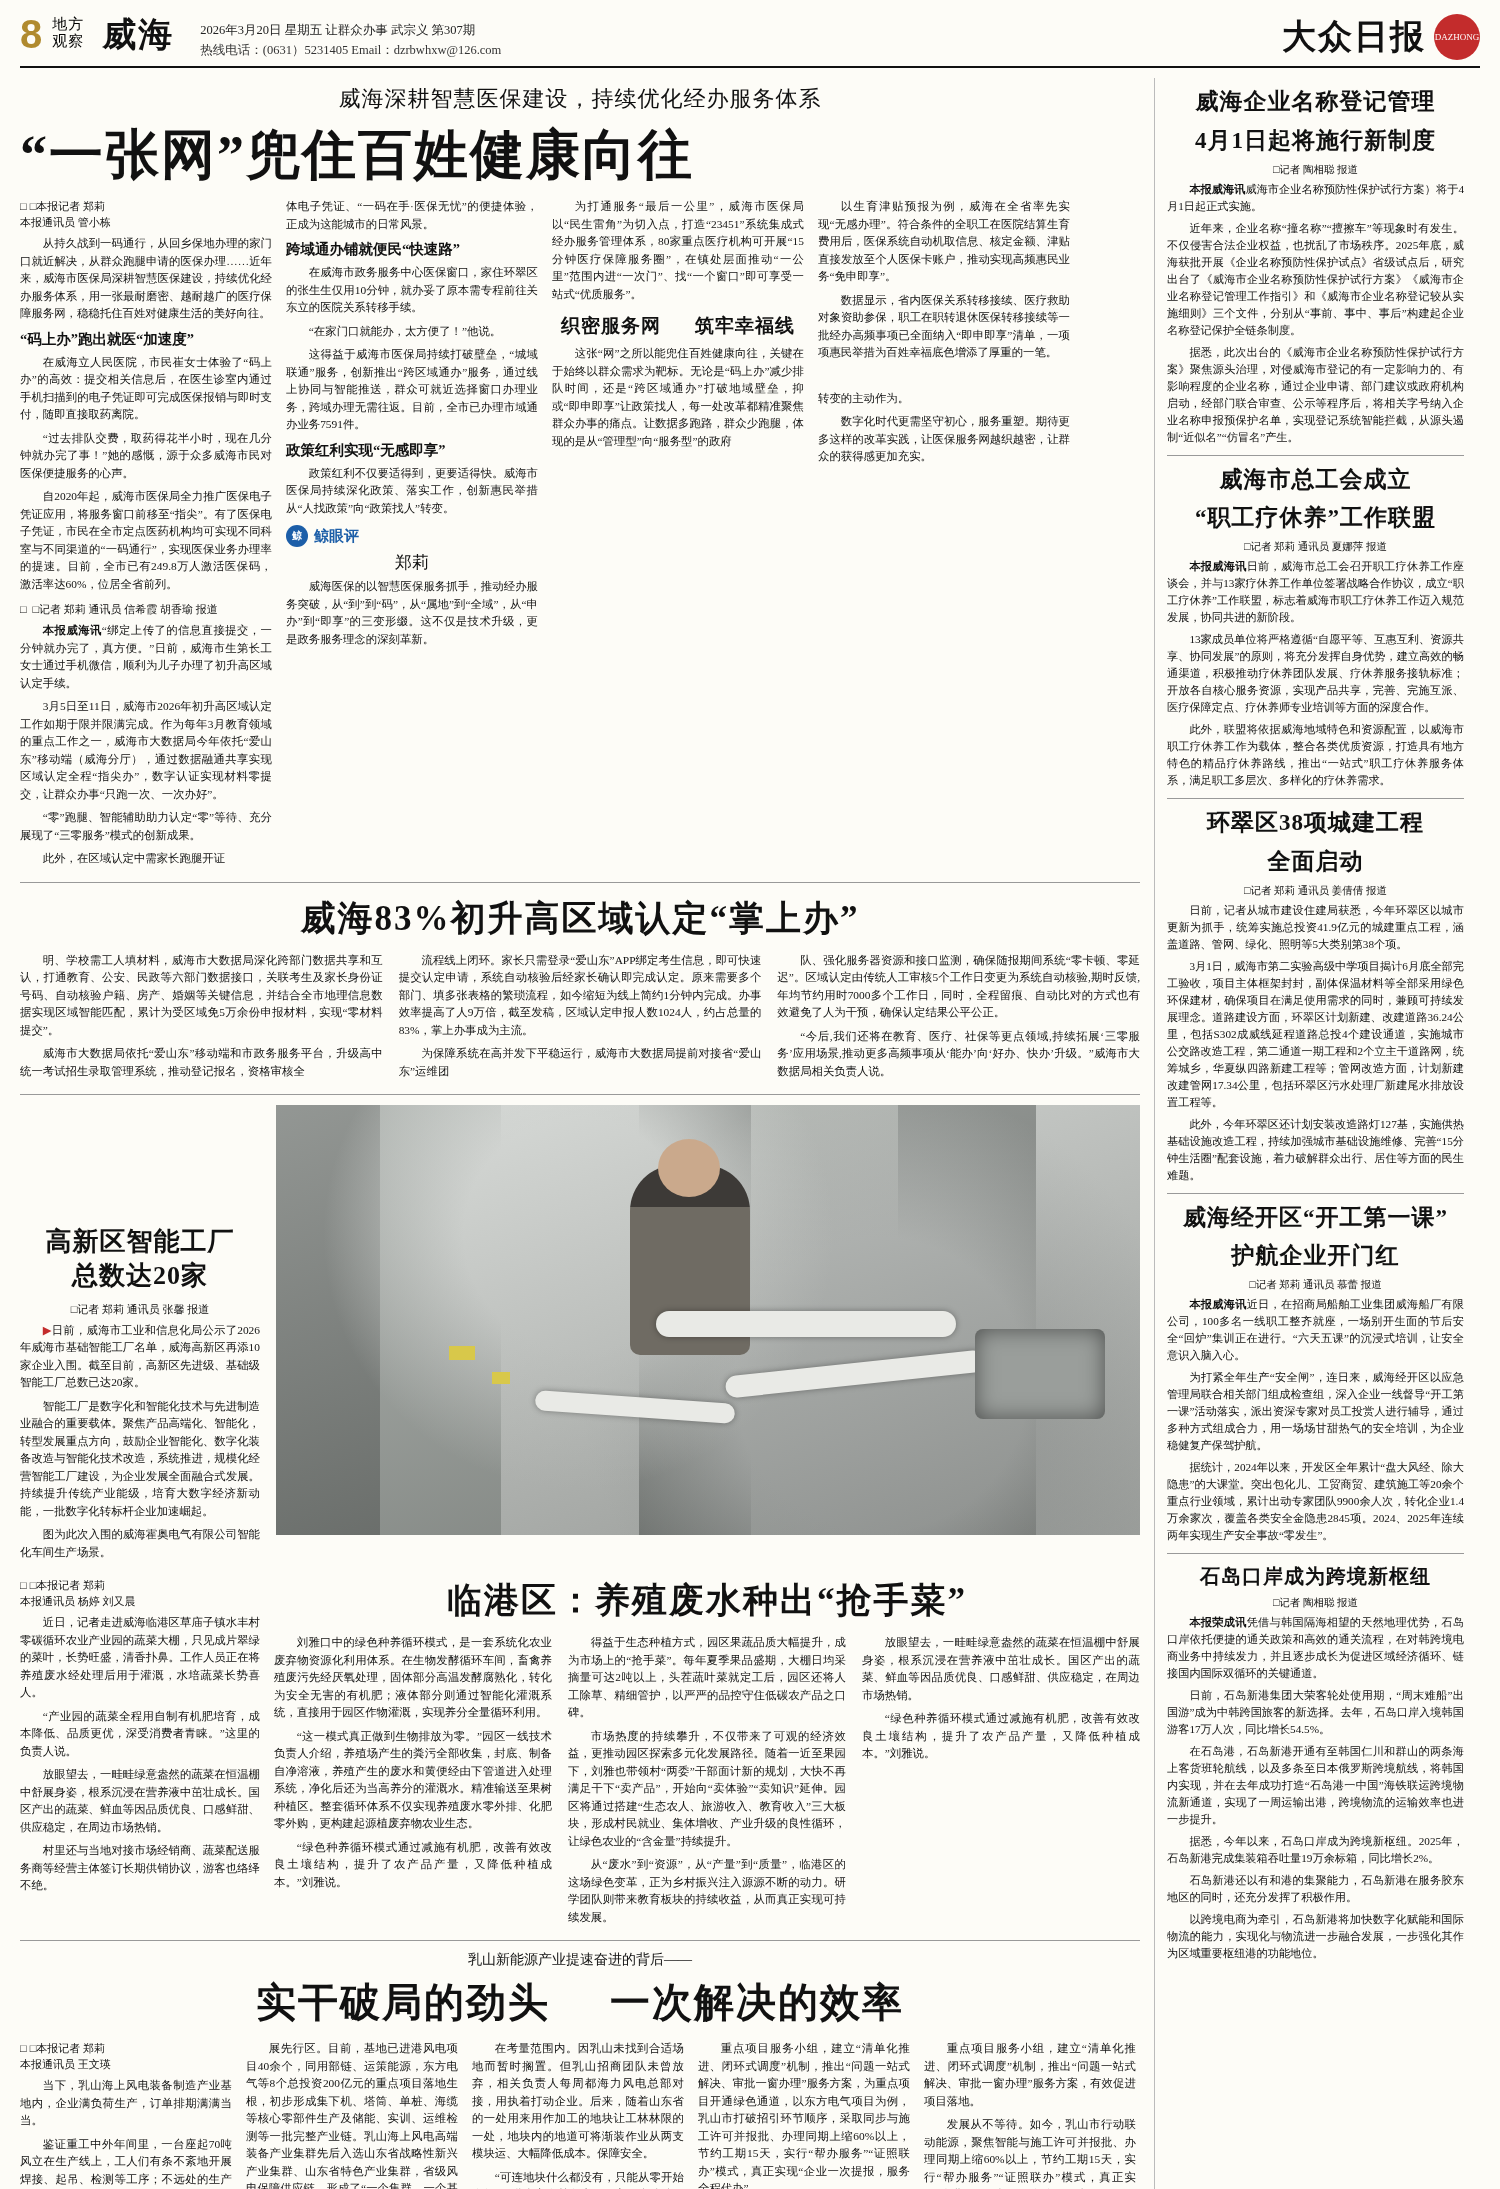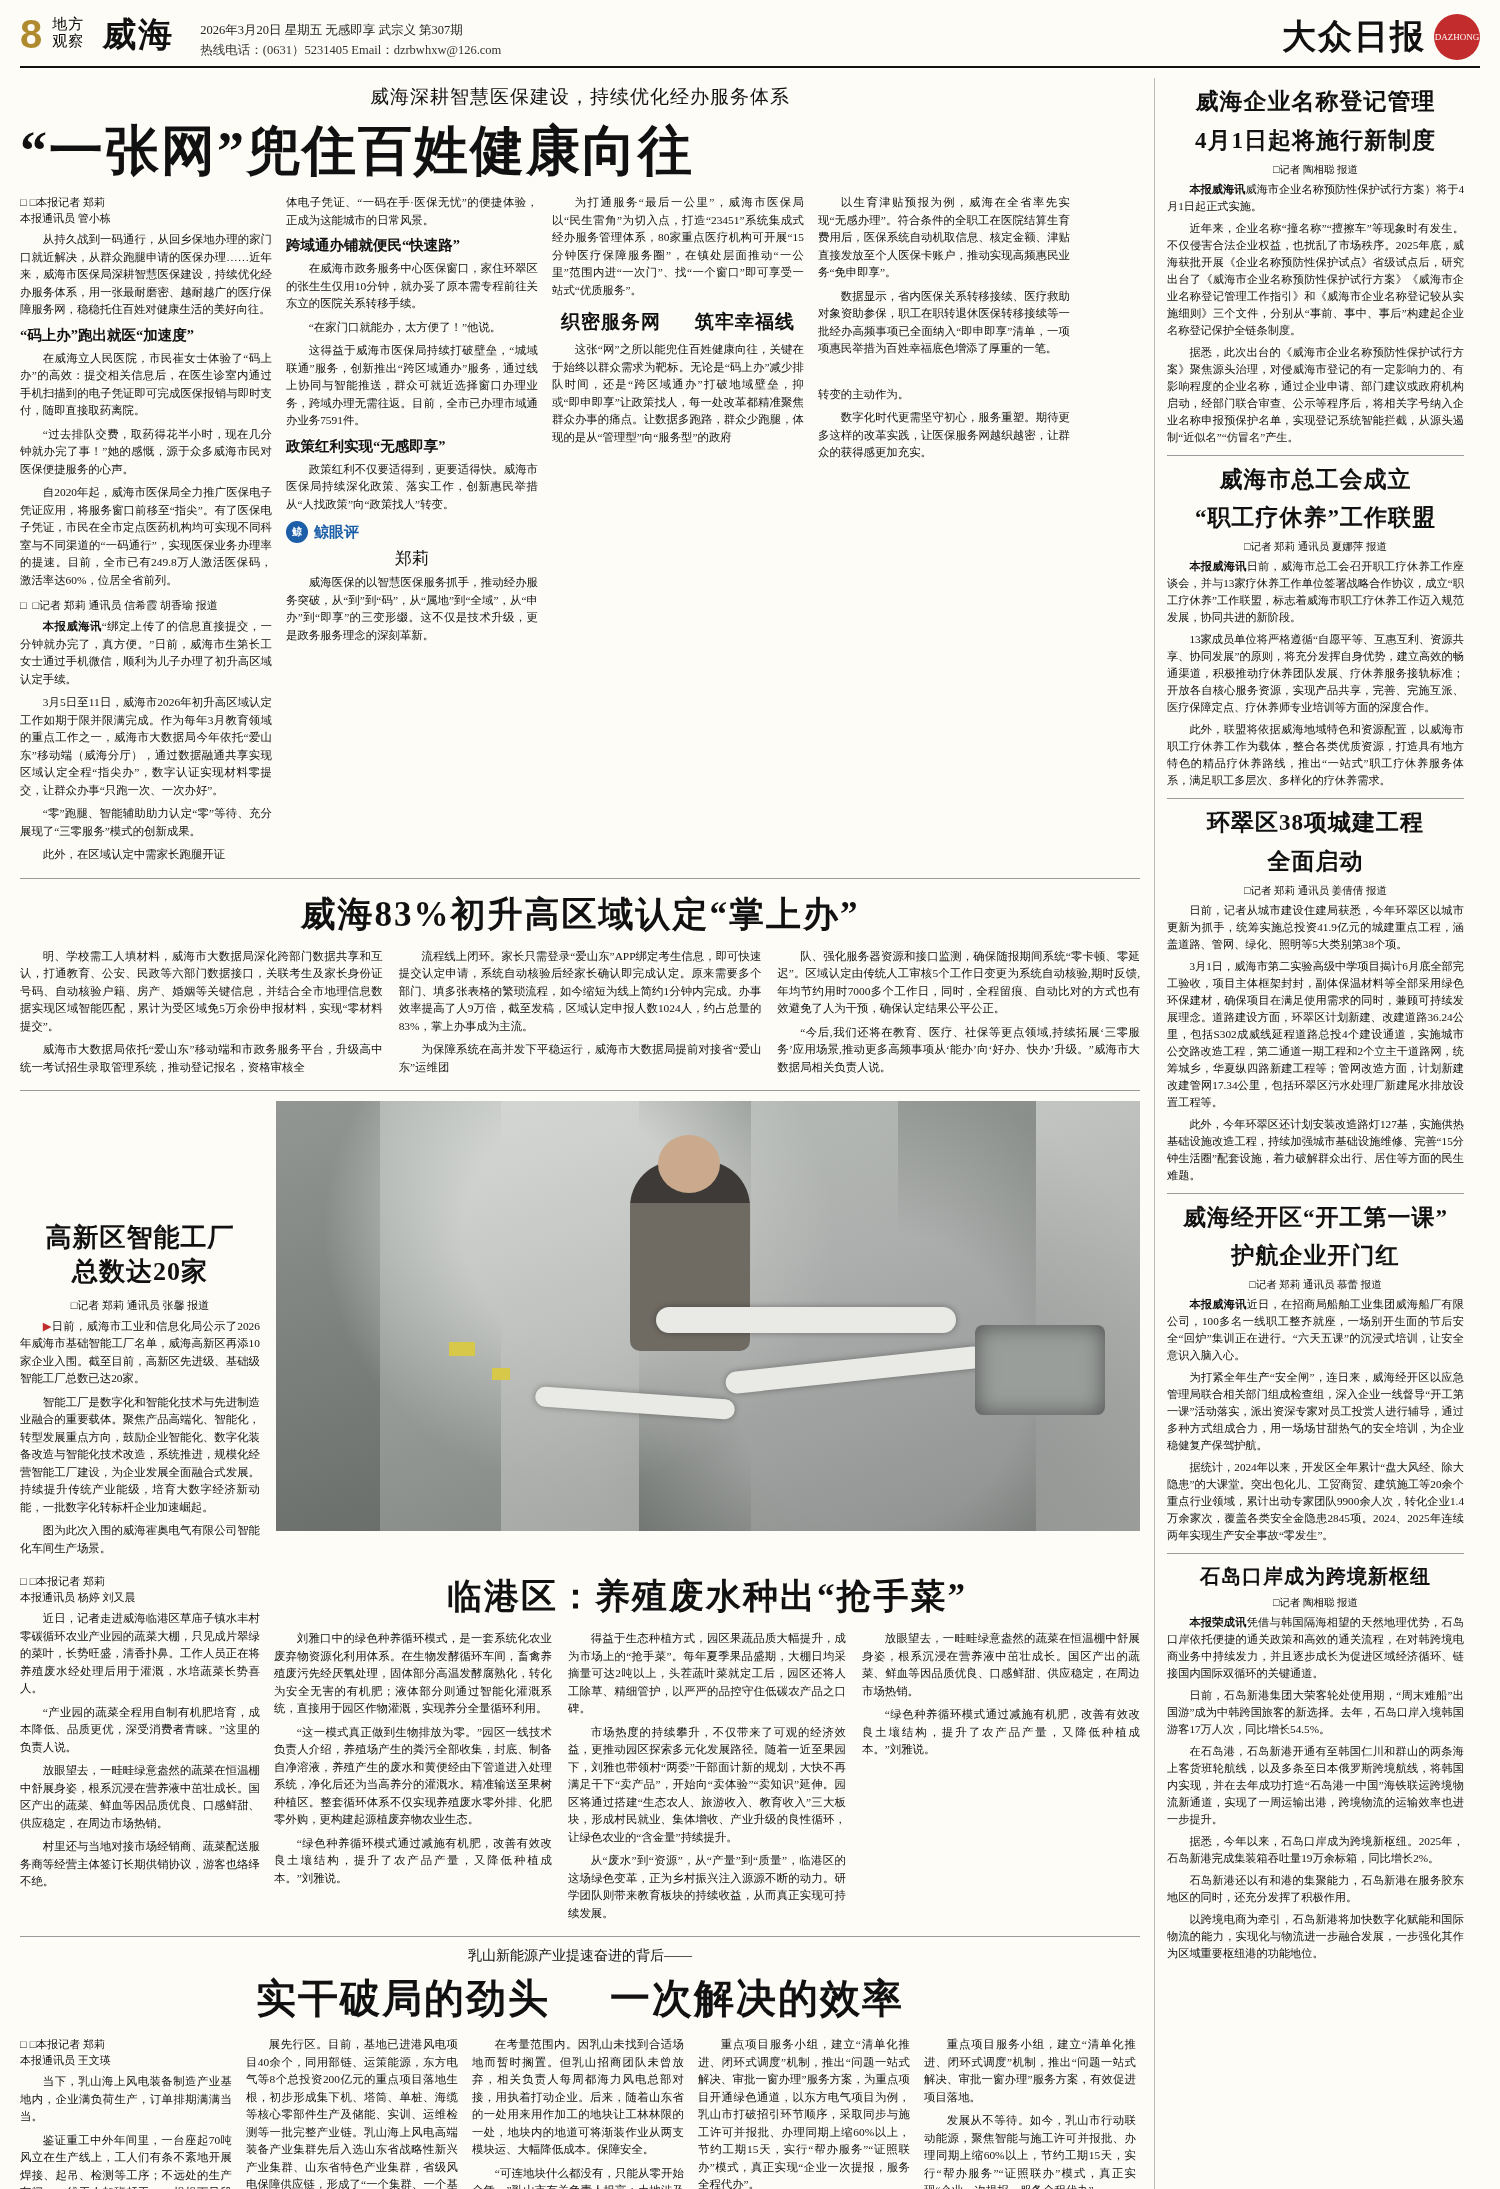--- a/index.html
+++ b/index.html
@@ -24,21 +24,21 @@
   .mh-right { margin-left:auto; display:flex; align-items:center; gap:8px; padding-top:0px;}
   .dz-logo { font-size:34px; font-weight:bold; letter-spacing:2px; font-family:"Liberation Serif",serif; }
   .dz-mark { width:46px; height:46px; border-radius:50%; background:#c32c2c; color:#fff; font-size:9px; display:flex; align-items:center; justify-content:center; text-align:left; line-height:10px;}
 
   
   .grid { display:flex; gap:14px; margin-top:10px; }
   .left { width:1120px; }
   .right { width:310px; border-left:1px solid #bbb; padding-left:12px; }
 
   
-  .kicker { text-align:center; font-size:19px; letter-spacing:1px; margin-top:6px; color:#111;}
+  .kicker { text-align:center; font-size:22px; letter-spacing:1px; margin-top:6px; color:#111;}
   .headline-main { text-align:left; font-size:54px; font-weight:bold; letter-spacing:2px; margin:10px 0 12px; line-height:1.15;}
   hr.rule { border:0; border-top:1px solid #999; margin:8px 0 10px; }
 
   
   .cols { column-gap:16px; font-size:11.4px; line-height:17.5px; text-align:justify; }
   .cols p { margin:0 0 6px; text-indent:2em; }
 
   .byline { font-size:11px; line-height:16px; margin-bottom:5px; }
   .byline .box::before { content:"□"; margin-right:3px; }
   .subhead-left { font-size:14.5px; font-weight:bold; margin:7px 0 5px;}
@@ -89,21 +89,21 @@
 
 <div class="page">
 
   <div class="masthead">
     <div class="pagenum-box">
       <div class="pagenum">8</div>
       <div class="section-vert">地方<br>观察</div>
       <div class="region-name">威海</div>
     </div>
     <div class="mh-meta">
-      <div>2026年3月20日  星期五   无感即享  武宗义   第307期</div>
+      <div>2026年3月20日  星期五   让群众办事  武宗义   第307期</div>
       <div class="line2">热线电话：(0631）5231405  Email：dzrbwhxw@126.com</div>
     </div>
     <div class="mh-right">
       <div class="dz-logo">大众日报</div>
       <div class="dz-mark">DAZHONG</div>
     </div>
   </div>
 
   <div class="grid">
 

